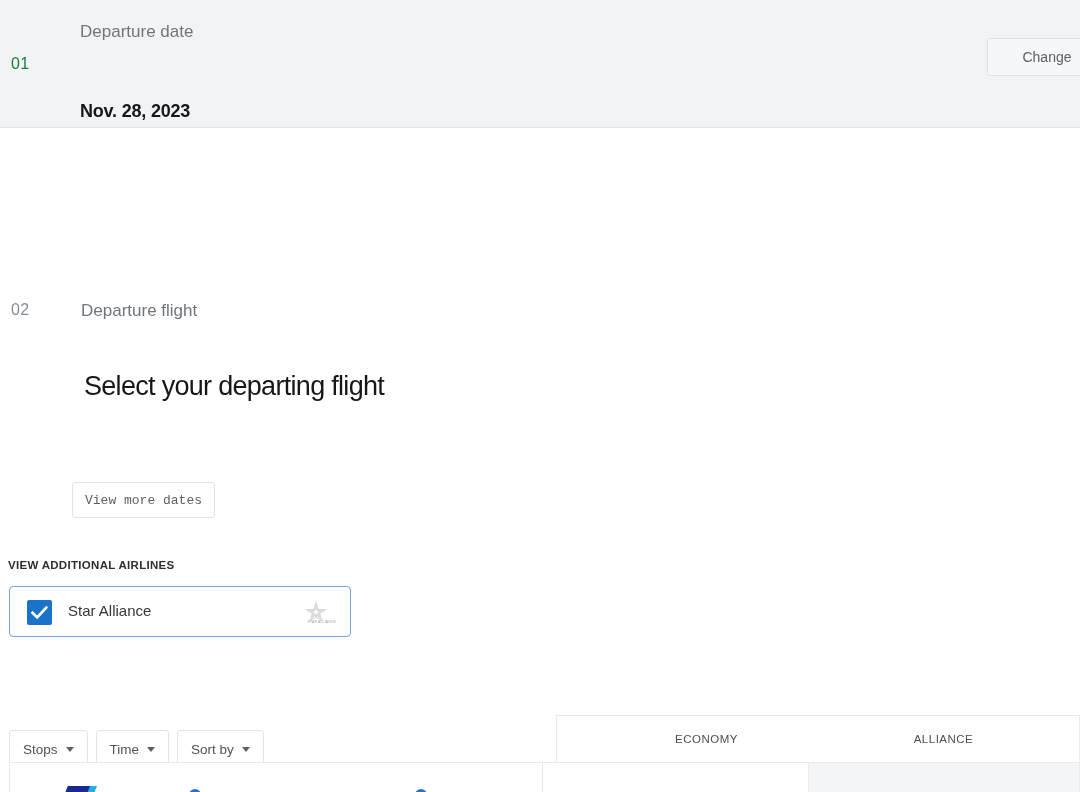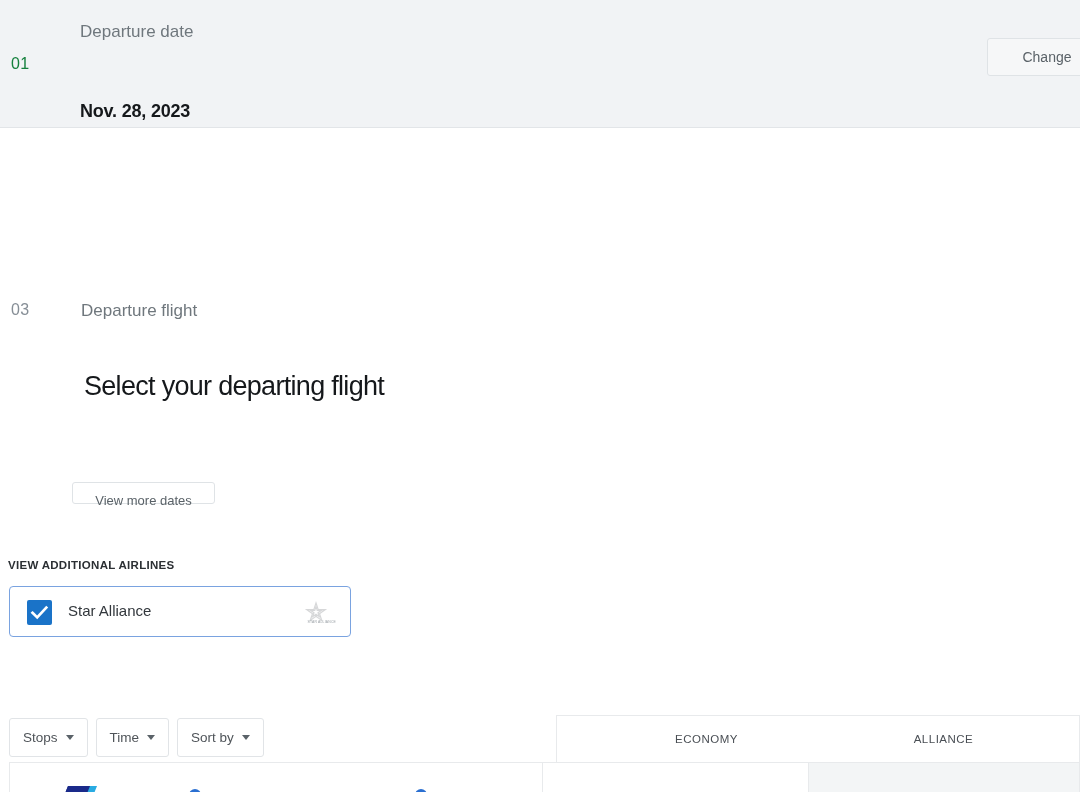--- a/index.html
+++ b/index.html
@@ -80,23 +80,23 @@
     color: #15181b; letter-spacing: -0.7px;
   }
   .subline {
     position: absolute; left: 84px; top: 284px;
     font-size: 14.5px; color: #6b7177;
   }
   .subline a { color: #3c6fd0; text-decoration: none; }
 
   .view-dates-btn {
     position: absolute; left: 72px; top: 354px;
-    width: 143px; height: 22px;
+    width: 143px; height: 36px;
     background: #fff; border: 1px solid #dfe3e6; border-radius: 3px;
-    font-family: Liberation Sans, sans-serif;
+    font-family: Liberation Mono, monospace;
     font-size: 13px; color: #5a6268; cursor: pointer;
     text-align: center; line-height: 36px;
   }
 
   .airlines-title {
     position: absolute; left: 8px; top: 431px;
     font-size: 11.5px; font-weight: bold;
     letter-spacing: 0.3px; color: #2b2f33;
   }
   .alliance-box {
@@ -125,20 +125,21 @@
   }
 
   
   .filters { position: absolute; left: 9px; top: 590px; display: flex; gap: 8px; }
   .filter-btn {
     height: 39px; padding: 0 13px;
     background: #fff; border: 1px solid #e1e4e7; border-radius: 3px;
     display: flex; align-items: center; gap: 8px;
     font-size: 13.5px; color: #4f5459; cursor: pointer;
     font-family: "Liberation Sans", sans-serif;
+    margin-top: 12px;
   }
   .caret {
     width: 0; height: 0;
     border-left: 4.5px solid transparent;
     border-right: 4.5px solid transparent;
     border-top: 5.5px solid #5a6268;
   }
 
   
   .cabin-head {
@@ -184,21 +185,21 @@
 
 <div class="step-band">
   <div class="step-num">01</div>
   <div class="step-label">Departure date</div>
   <div class="step-value">Nov. 28, 2023</div>
   <button class="change-btn">Change</button>
 </div>
 
 <div class="step2">
 
-  <div class="step2-num">03</div>
+  <div class="step2-num">02</div>
   <div class="step2-label">Departure flight</div>
 
   <div class="headline">Select your departing flight</div>
 
 
   <button class="view-dates-btn">View more dates</button>
 
   <div class="airlines-title">VIEW ADDITIONAL AIRLINES</div>
 
   <div class="alliance-box">

